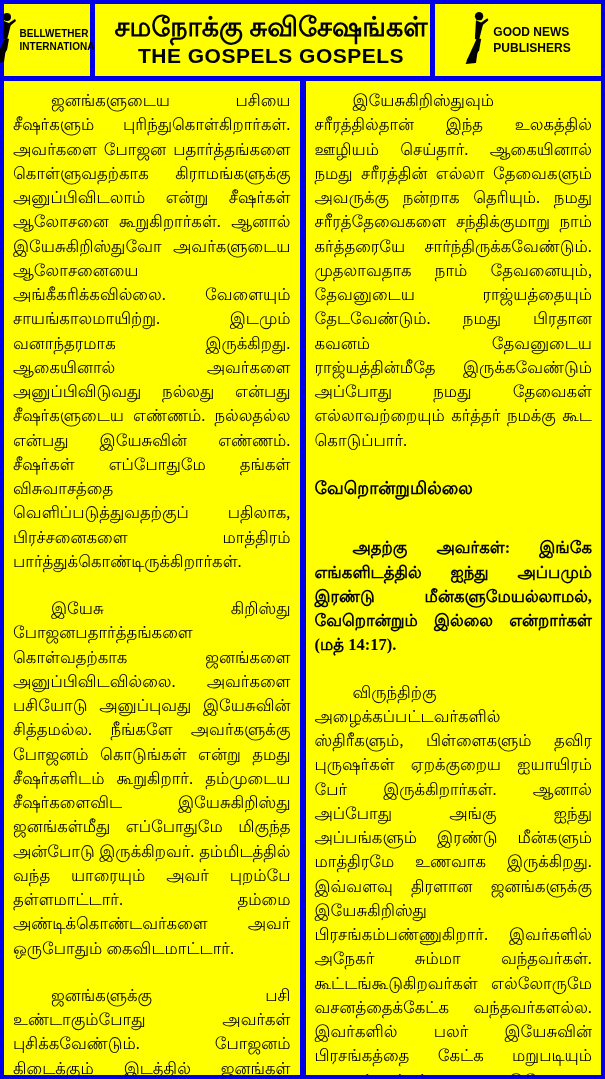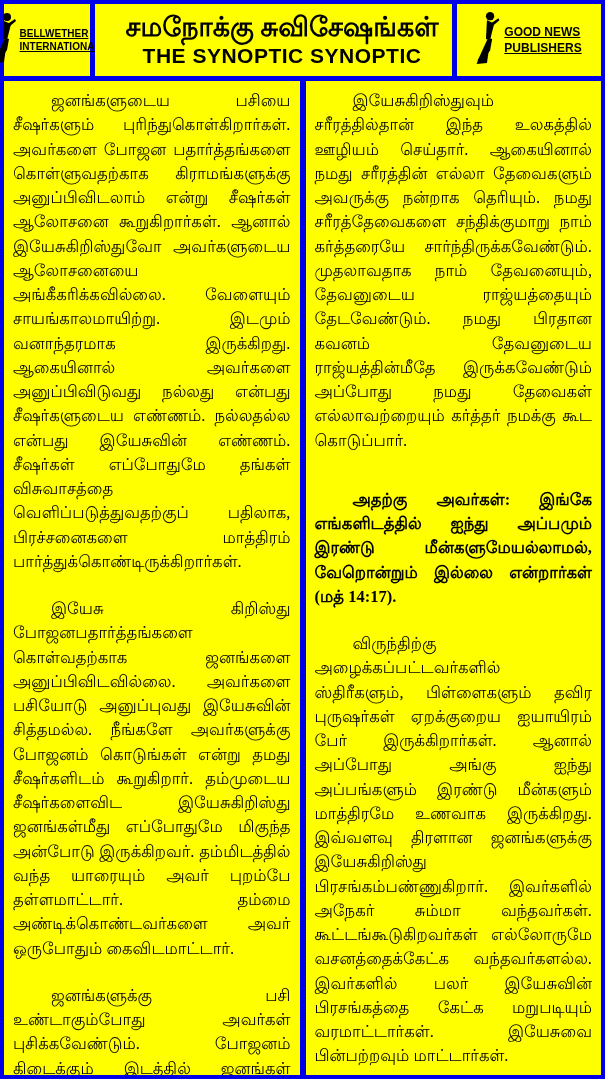--- a/index.html
+++ b/index.html
@@ -7,27 +7,27 @@
     width:605px;height:1079px;box-sizing:border-box;
     background:#0000E6;padding:4px;
     display:flex;flex-direction:column;gap:5px;
     font-family:"Liberation Serif","DejaVu Serif",serif;
   }
   .yellow{background:#FFFF00;padding-left:17px;}
   
   .header{display:flex;gap:5px;flex:0 0 72px;}
   .logo-box{display:flex;align-items:center;justify-content:center;gap:4px;box-sizing:border-box;padding:2px;}
   .logo-box.left{width:86px;}
-  .logo-box.right{width:144px;}
+  .logo-box.right{width:166px;}
   .logo-mark{flex:0 0 auto;}
   .logo-text{
     font-family:"Liberation Sans","DejaVu Sans",sans-serif;
     font-weight:bold;font-size:10px;line-height:1.35;color:#000;
   }
-  .logo-text div{text-decoration:underline;white-space:nowrap;}
+  .logo-text div{white-space:nowrap;}
   .right .logo-text{font-size:12px;}
   .title-box{flex:1;display:flex;flex-direction:column;align-items:center;justify-content:center;gap:2px;}
   .tamil-title{
     font-family:"Liberation Serif","DejaVu Serif",serif;
     font-weight:bold;font-size:27px;color:#000;line-height:1.1;
   }
   .english-title{
     font-family:"Liberation Sans","DejaVu Sans",sans-serif;
     font-weight:bold;font-size:21px;color:#000;line-height:1.1;letter-spacing:.5px;
   }
@@ -64,21 +64,21 @@
         </svg>
       </span>
       <span class="logo-text">
         <div>BELLWETHER</div>
         <div>INTERNATIONAL</div>
       </span>
     </div>
 
     <div class="yellow title-box">
       <div class="tamil-title">சமநோக்கு சுவிசேஷங்கள்</div>
-      <div class="english-title">THE SYNOPTIC SYNOPTIC</div>
+      <div class="english-title">THE GOSPELS GOSPELS</div>
     </div>
 
     <div class="yellow logo-box right">
       <span class="logo-mark">
         <svg width="24" height="54" viewBox="0 0 22 52" aria-hidden="true">
           <circle cx="13" cy="5" r="4" fill="#000"></circle>
           <path d="M10 9 L17 12 L13 28 L9 27 Z" fill="#000"></path>
           <path d="M11 26 L15 27 L13 38 L4 50 L1 48 Z" fill="#000"></path>
           <path d="M2 46 L12 36 L10 50 L0 51 Z" fill="#000"></path>
           <path d="M15 11 L21 7 L22 9 L16 14 Z" fill="#000"></path>
@@ -95,20 +95,21 @@
   <div class="body-row">
 
     <div class="yellow column">
       <p class="para">ஜனங்களுடைய பசியை சீஷர்களும் புரிந்துகொள்கிறார்கள். அவர்களை போஜன பதார்த்தங்களை கொள்ளுவதற்காக கிராமங்களுக்கு அனுப்பிவிடலாம் என்று சீஷர்கள் ஆலோசனை கூறுகிறார்கள். ஆனால் இயேசுகிறிஸ்துவோ அவர்களுடைய ஆலோசனையை அங்கீகரிக்கவில்லை. வேளையும் சாயங்காலமாயிற்று. இடமும் வனாந்தரமாக இருக்கிறது. ஆகையினால் அவர்களை அனுப்பிவிடுவது நல்லது என்பது சீஷர்களுடைய எண்ணம். நல்லதல்ல என்பது இயேசுவின் எண்ணம். சீஷர்கள் எப்போதுமே தங்கள் விசுவாசத்தை வெளிப்படுத்துவதற்குப் பதிலாக, பிரச்சனைகளை மாத்திரம் பார்த்துக்கொண்டிருக்கிறார்கள்.</p>
       <p class="para">இயேசு கிறிஸ்து போஜனபதார்த்தங்களை கொள்வதற்காக ஜனங்களை அனுப்பிவிடவில்லை. அவர்களை பசியோடு அனுப்புவது இயேசுவின் சித்தமல்ல. நீங்களே அவர்களுக்கு போஜனம் கொடுங்கள் என்று தமது சீஷர்களிடம் கூறுகிறார். தம்முடைய சீஷர்களைவிட இயேசுகிறிஸ்து ஜனங்கள்மீது எப்போதுமே மிகுந்த அன்போடு இருக்கிறவர். தம்மிடத்தில் வந்த யாரையும் அவர் புறம்பே தள்ளமாட்டார். தம்மை அண்டிக்கொண்டவர்களை அவர் ஒருபோதும் கைவிடமாட்டார்.</p>
       <p class="para">ஜனங்களுக்கு பசி உண்டாகும்போது அவர்கள் புசிக்கவேண்டும். போஜனம் கிடைக்கும் இடத்தில் ஜனங்கள் புசிப்பார்கள். ஜனங்களை புசிப்பதற்கு அனுப்பவேண்டும் அல்லது அவர்களுக்கு போஜனம் கொடுக்கவேண்டும். அவர்களை அனுப்புவதற்குப் பதிலாக, அவர்களுக்கு போஜனம் கொடுப்பதையே இயேசுகிறிஸ்து தெரிந்தெடுக்கிறார். கர்த்தர் நமது ஆண்டவராக இருக்கிறார். நமது சரீரம் கர்த்தருடைய கரங்களின் கிரியைகளாக இருக்கிறது. அவர் நமது சரீரங்களையும் தமது இரத்தத்தினாலே கிரயத்திற்கு வாங்கியிருக்கிறார்.</p>
     </div>
 
     <div class="yellow column">
       <p class="para">இயேசுகிறிஸ்துவும் சரீரத்தில்தான் இந்த உலகத்தில் ஊழியம் செய்தார். ஆகையினால் நமது சரீரத்தின் எல்லா தேவைகளும் அவருக்கு நன்றாக தெரியும். நமது சரீரத்தேவைகளை சந்திக்குமாறு நாம் கர்த்தரையே சார்ந்திருக்கவேண்டும். முதலாவதாக நாம் தேவனையும், தேவனுடைய ராஜ்யத்தையும் தேடவேண்டும். நமது பிரதான கவனம் தேவனுடைய ராஜ்யத்தின்மீதே இருக்கவேண்டும் அப்போது நமது தேவைகள் எல்லாவற்றையும் கர்த்தர் நமக்கு கூட கொடுப்பார்.</p>
+      <p class="para section-heading">வேறொன்றுமில்லை</p>
       <p class="para quote">அதற்கு அவர்கள்: இங்கே எங்களிடத்தில் ஐந்து அப்பமும் இரண்டு மீன்களுமேயல்லாமல், வேறொன்றும் இல்லை என்றார்கள் (மத் 14:17).</p>
       <p class="para">விருந்திற்கு அழைக்கப்பட்டவர்களில் ஸ்திரீகளும், பிள்ளைகளும் தவிர புருஷர்கள் ஏறக்குறைய ஐயாயிரம் பேர் இருக்கிறார்கள். ஆனால் அப்போது அங்கு ஐந்து அப்பங்களும் இரண்டு மீன்களும் மாத்திரமே உணவாக இருக்கிறது. இவ்வளவு திரளான ஜனங்களுக்கு இயேசுகிறிஸ்து பிரசங்கம்பண்ணுகிறார். இவர்களில் அநேகர் சும்மா வந்தவர்கள். கூட்டங்கூடுகிறவர்கள் எல்லோருமே வசனத்தைக்கேட்க வந்தவர்களல்ல. இவர்களில் பலர் இயேசுவின் பிரசங்கத்தை கேட்க மறுபடியும் வரமாட்டார்கள். இயேசுவை பின்பற்றவும் மாட்டார்கள்.</p>
 
     </div>
 
   </div>
 
 </div>
 
 </body></html>

